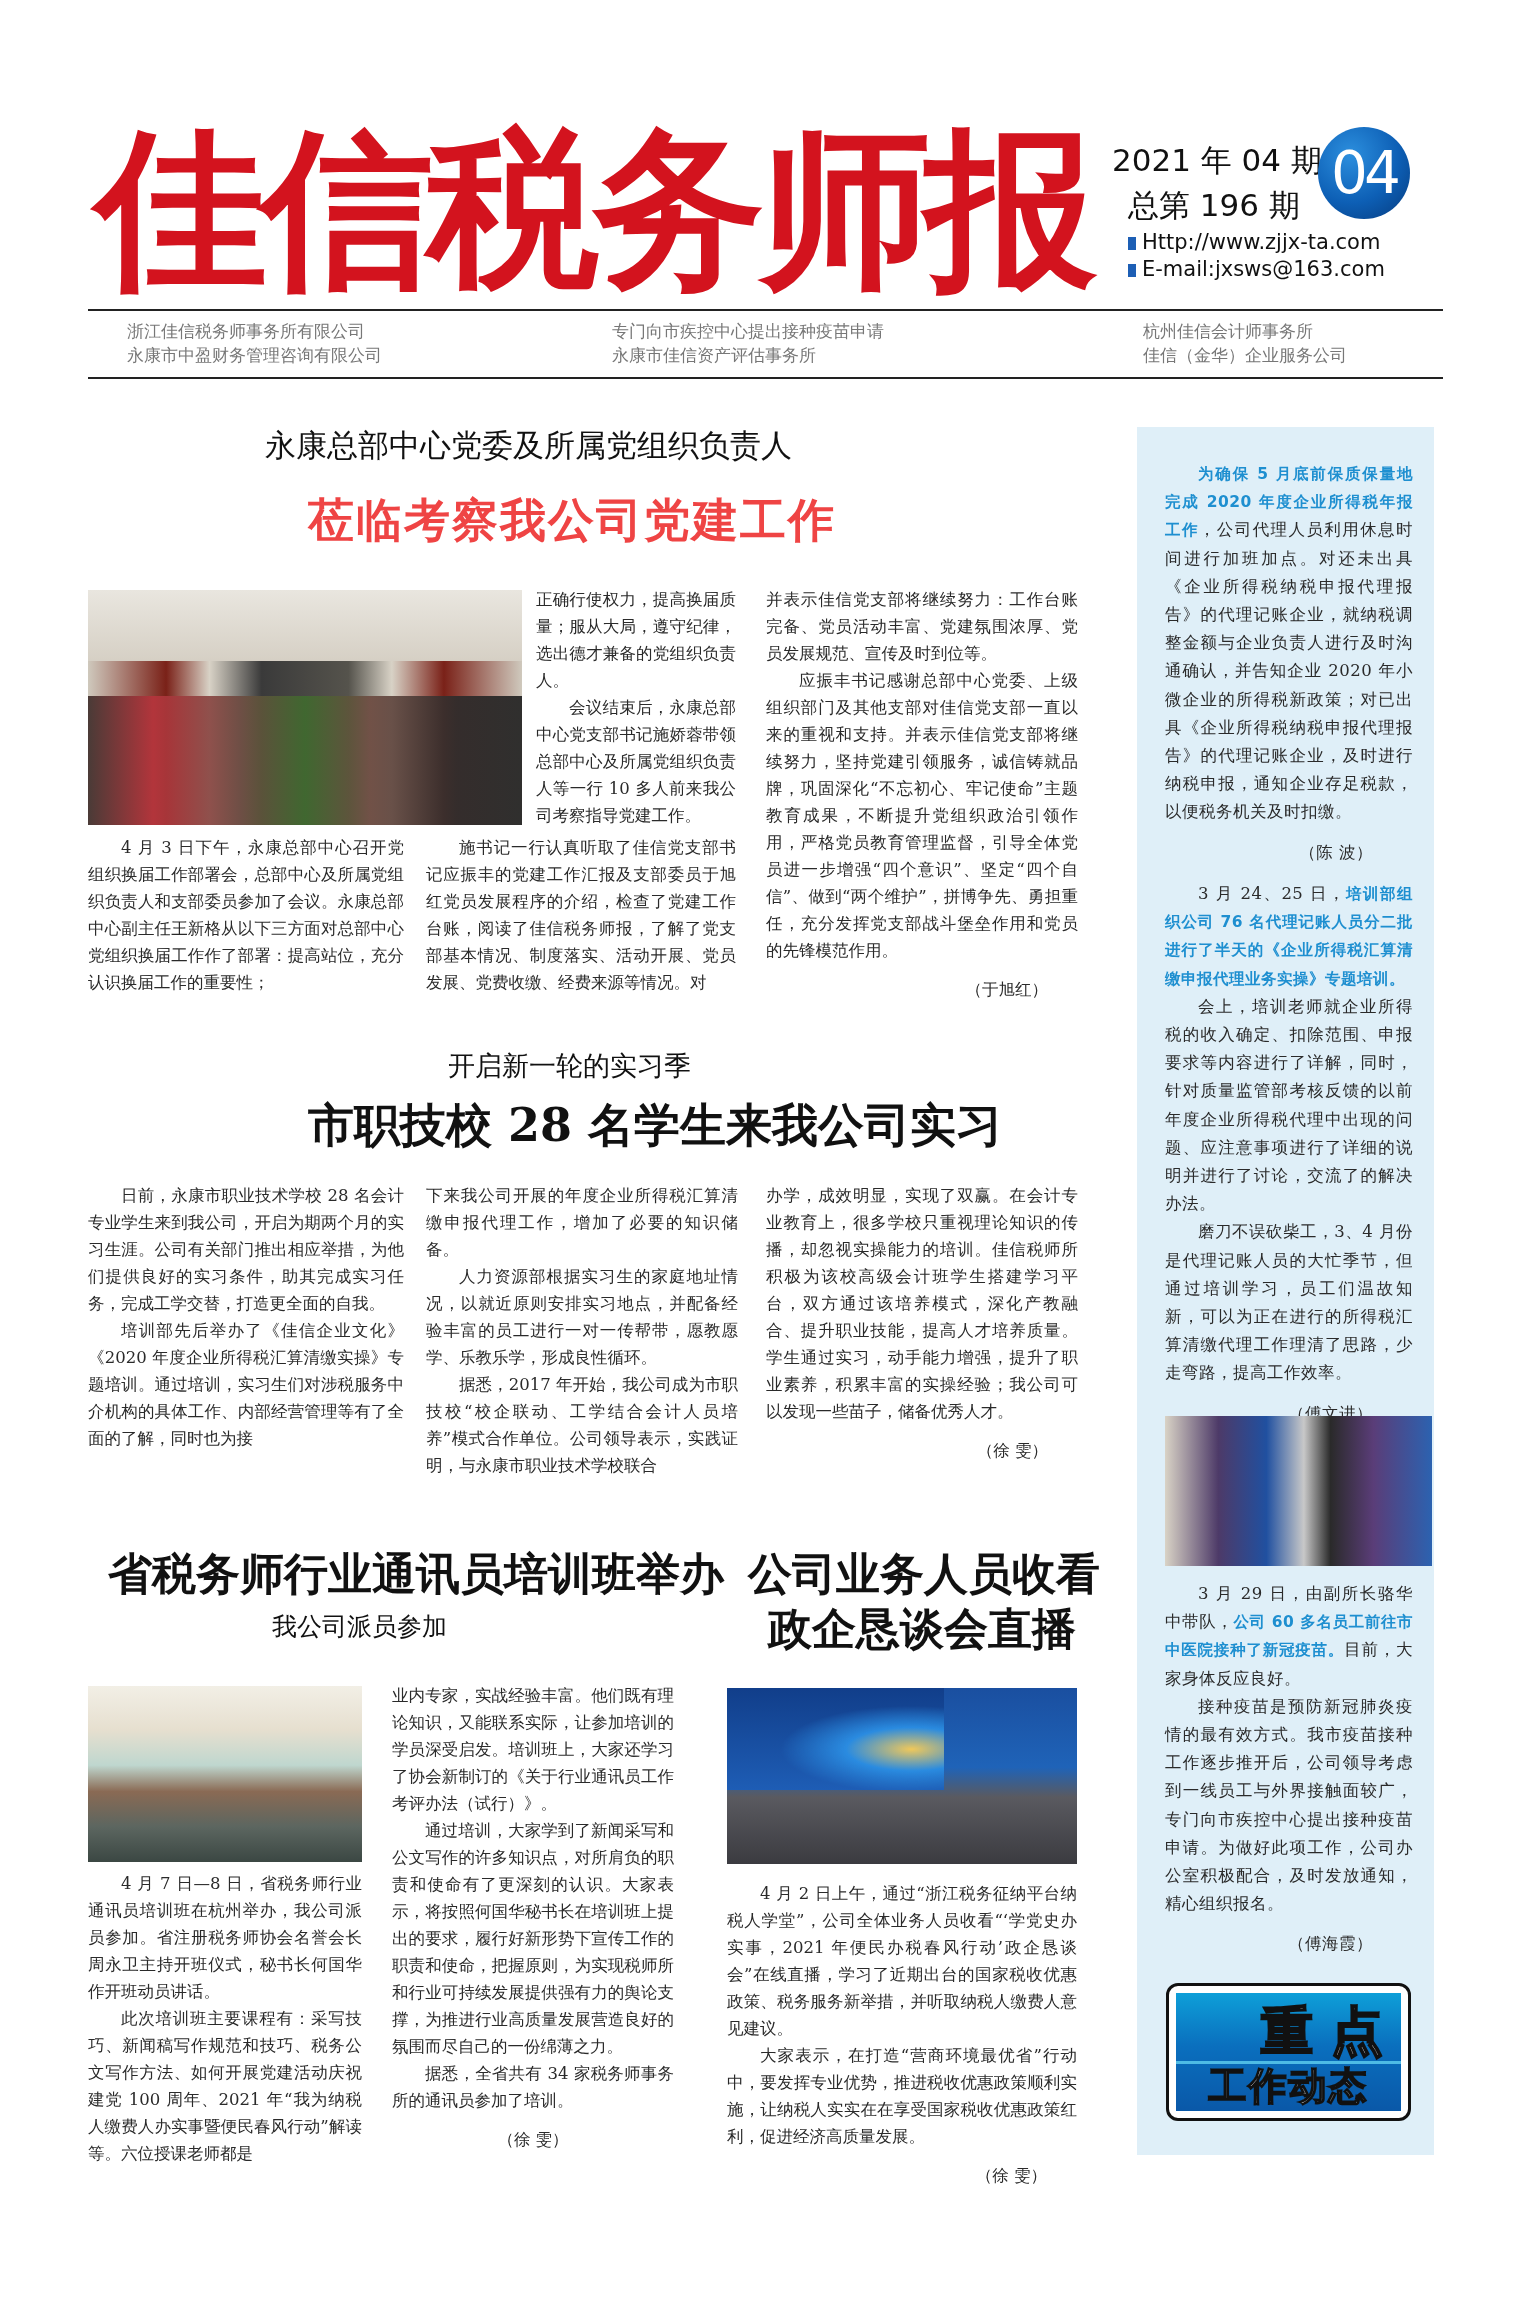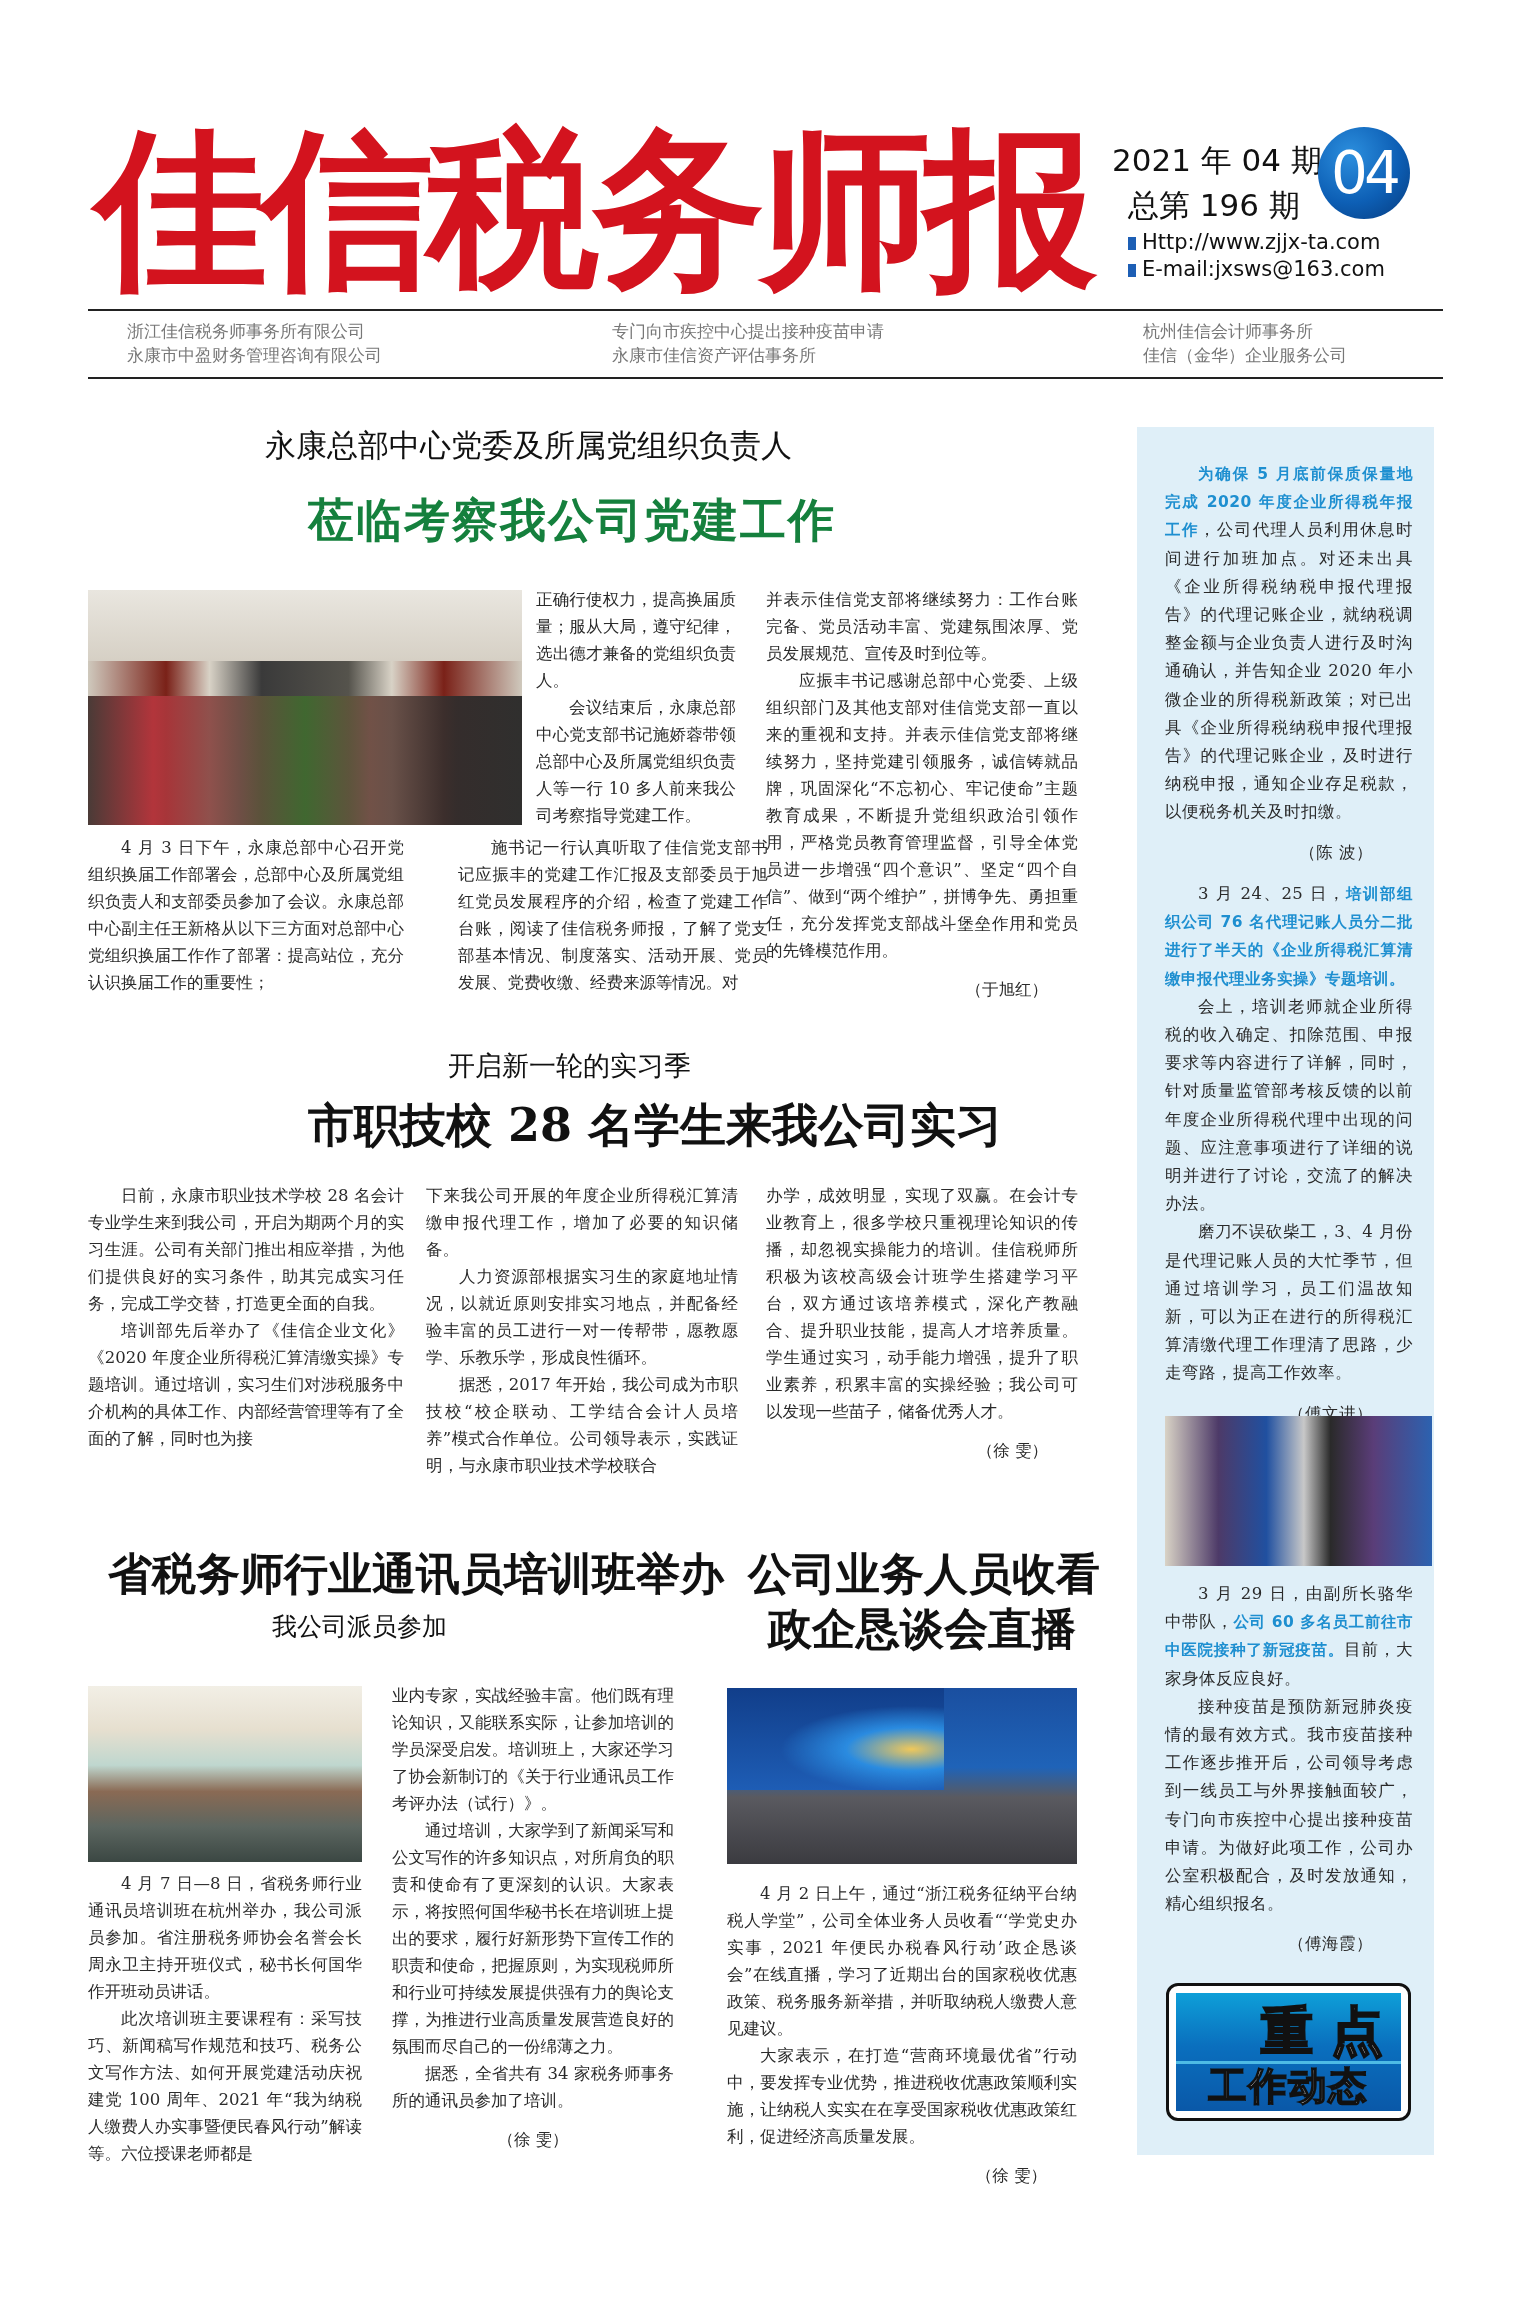--- a/index.html
+++ b/index.html
@@ -29,21 +29,21 @@
   .contact-1 { left: 1128px; top: 230px; }
   .contact-2 { left: 1128px; top: 257px; }
 
   .rule { background: #222; height: 2px; }
   .rule-top { left: 88px; top: 309px; width: 1355px; }
   .rule-bot { left: 88px; top: 377px; width: 1355px; }
   .company { font-family: "DejaVu Sans", "Liberation Sans", sans-serif; font-size: 17px; color: #777; white-space: nowrap; }
 
   
   .kicker { font-family: "DejaVu Sans", "Liberation Sans", sans-serif; font-size: 31px; color: #111; white-space: nowrap; }
-  .headline-red { font-family: "DejaVu Sans", "Liberation Sans", sans-serif; font-weight: bold; font-size: 46px; color: #15803d; white-space: nowrap; letter-spacing: 2px; }
+  .headline-red { font-family: "DejaVu Sans", "Liberation Sans", sans-serif; font-weight: bold; font-size: 46px; color: #ef4444; white-space: nowrap; letter-spacing: 2px; }
   .headline-black { font-family: "DejaVu Serif", "Liberation Serif", serif; font-weight: bold; font-size: 46px; color: #111; white-space: nowrap; }
   .subhead { font-family: "DejaVu Sans", "Liberation Sans", sans-serif; font-size: 25px; color: #111; white-space: nowrap; }
 
   
   .col { font-size: 16.5px; line-height: 27px; color: #2a2a2a; text-align: justify; }
   .col p { text-indent: 2em; }
   .col p.noindent { text-indent: 0; }
   .byline { text-align: right; padding-right: 30px; margin-top: 12px; }
 
   
@@ -105,21 +105,21 @@
 
 <div class="abs col" style="left:536px;top:586px;width:200px;">
   <p class="noindent">正确行使权力，提高换届质量；服从大局，遵守纪律，选出德才兼备的党组织负责人。</p>
   <p>会议结束后，永康总部中心党支部书记施娇蓉带领总部中心及所属党组织负责人等一行 10 多人前来我公司考察指导党建工作。</p>
 </div>
 
 <div class="abs col" style="left:88px;top:834px;width:316px;">
   <p>4 月 3 日下午，永康总部中心召开党组织换届工作部署会，总部中心及所属党组织负责人和支部委员参加了会议。永康总部中心副主任王新格从以下三方面对总部中心党组织换届工作作了部署：提高站位，充分认识换届工作的重要性；</p>
 </div>
 
-<div class="abs col" style="left:426px;top:834px;width:310px;margin-left:32px;">
+<div class="abs col" style="left:426px;top:834px;width:310px;">
   <p>施书记一行认真听取了佳信党支部书记应振丰的党建工作汇报及支部委员于旭红党员发展程序的介绍，检查了党建工作台账，阅读了佳信税务师报，了解了党支部基本情况、制度落实、活动开展、党员发展、党费收缴、经费来源等情况。对</p>
 </div>
 
 <div class="abs col" style="left:766px;top:586px;width:312px;">
   <p class="noindent">并表示佳信党支部将继续努力：工作台账完备、党员活动丰富、党建氛围浓厚、党员发展规范、宣传及时到位等。</p>
   <p>应振丰书记感谢总部中心党委、上级组织部门及其他支部对佳信党支部一直以来的重视和支持。并表示佳信党支部将继续努力，坚持党建引领服务，诚信铸就品牌，巩固深化“不忘初心、牢记使命”主题教育成果，不断提升党组织政治引领作用，严格党员教育管理监督，引导全体党员进一步增强“四个意识”、坚定“四个自信”、做到“两个维护”，拼博争先、勇担重任，充分发挥党支部战斗堡垒作用和党员的先锋模范作用。</p>
   <div class="byline">（于旭红）</div>
 </div>
 
 <div class="abs kicker" style="left:448px;top:1048px;font-size:27px;">开启新一轮的实习季</div>

